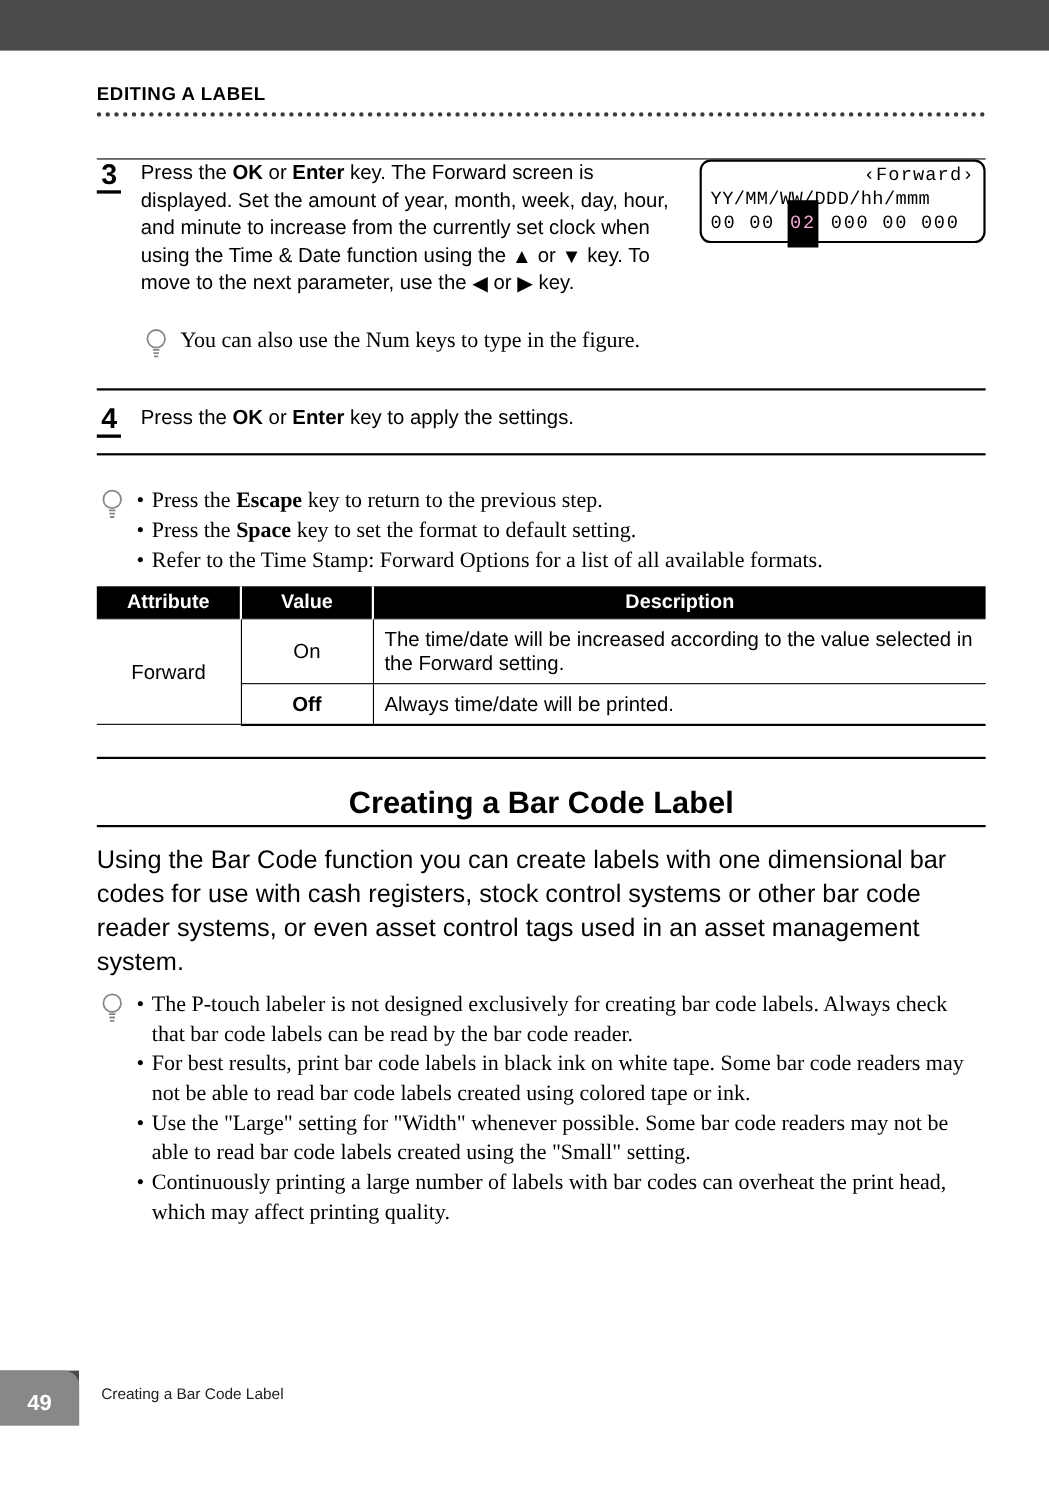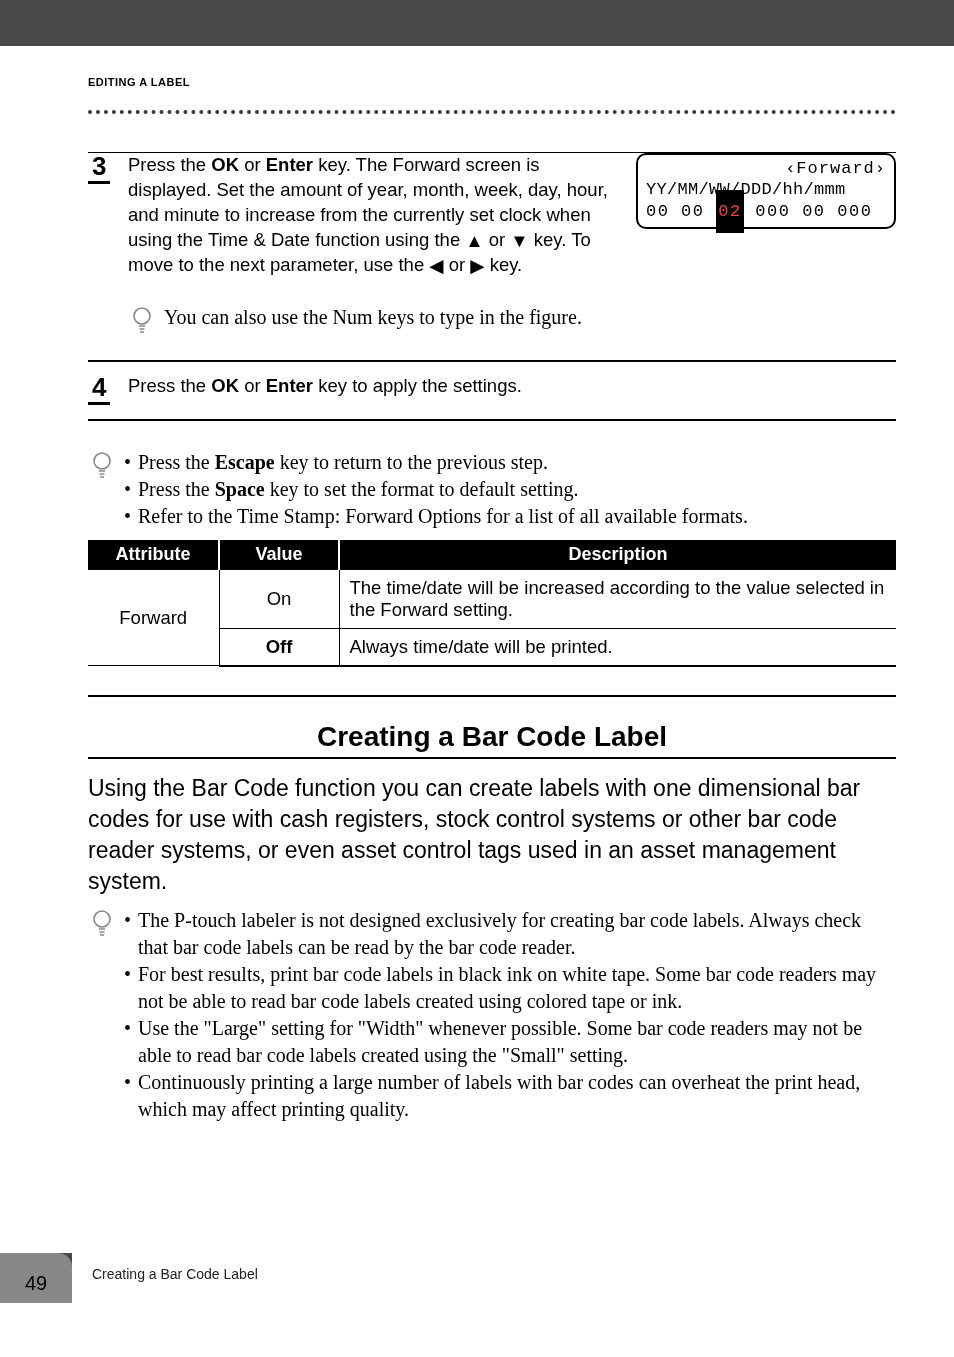--- a/index.html
+++ b/index.html
@@ -12,23 +12,23 @@
   }
   .top-bar {
     height: 46px;
     background: #4a4a4a;
   }
   .page {
     padding: 30px 58px 0 88px;
   }
   .category {
     font-weight: bold;
-    font-size: 11px;
+    font-size: 17px;
     letter-spacing: 0.5px;
-    margin-bottom: 22px;
+    margin-bottom: 6px;
   }
   .dotline {
     border: none;
     border-top: 4px dotted #3a3a3a;
     margin: 0 0 38px 0;
   }
   .step-row {
     display: flex;
     align-items: flex-start;
     padding-bottom: 10px;
@@ -66,21 +66,21 @@
     letter-spacing: 1px;
     padding: 3px 8px 0 8px;
     line-height: 1.25;
     flex-shrink: 0;
   }
   .lcd .r1 { text-align: right; }
   .lcd .r2 { white-space: nowrap; letter-spacing: 0.3px; }
   .lcd .r3 { white-space: nowrap; letter-spacing: 1.5px; }
   .lcd .inv {
     background: #000;
-    color: #ef4444;
+    color: #f9a8d4;
     padding: 12px 2px;
   }
   .tip-row {
     display: flex;
     align-items: flex-start;
     padding-left: 44px;
     margin: 16px 0 22px 0;
   }
   .bulb-icon {
     width: 22px;
@@ -171,22 +171,22 @@
     height: 50px;
     background: linear-gradient(to right, #4a4a4a 0, #4a4a4a 72px, transparent 72px);
   }
   .footer .pgnum {
     position: absolute;
     left: 0; top: 0;
     width: 72px;
     height: 60px;
     background: #888;
     border-top-right-radius: 14px;
-    color: #000000;
-    font-weight: normal;
+    color: #ffffff;
+    font-weight: bold;
     font-size: 20px;
     display: flex;
     align-items: center;
     justify-content: center;
   }
   .footer .ftext {
     position: absolute;
     left: 92px;
     top: 13px;
     font-size: 14px;

